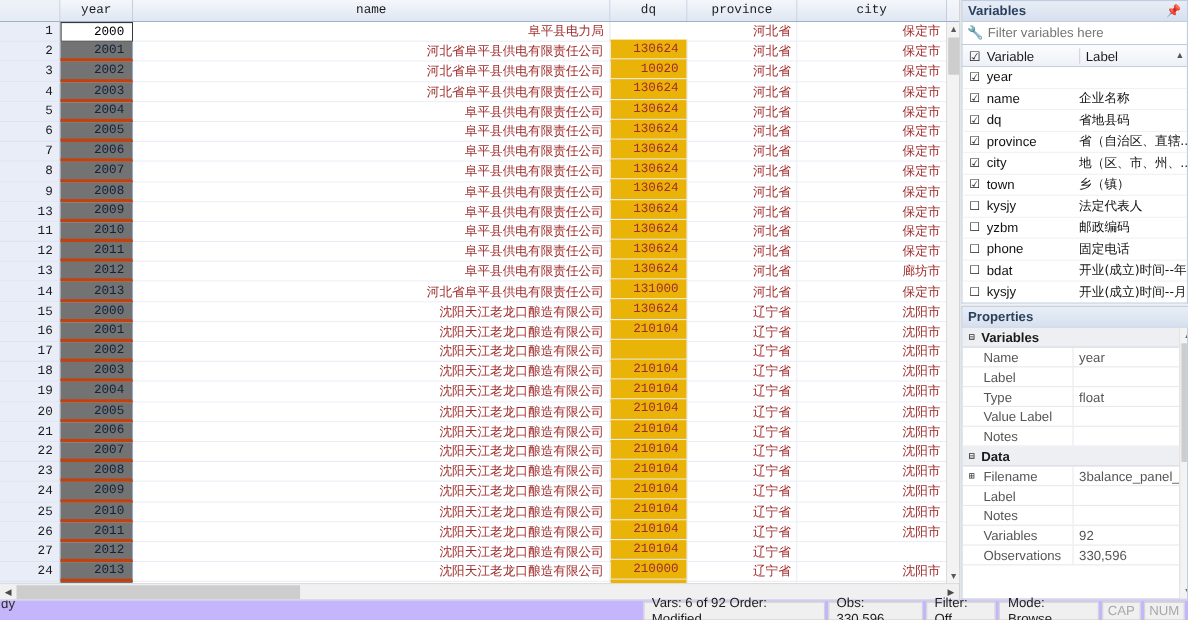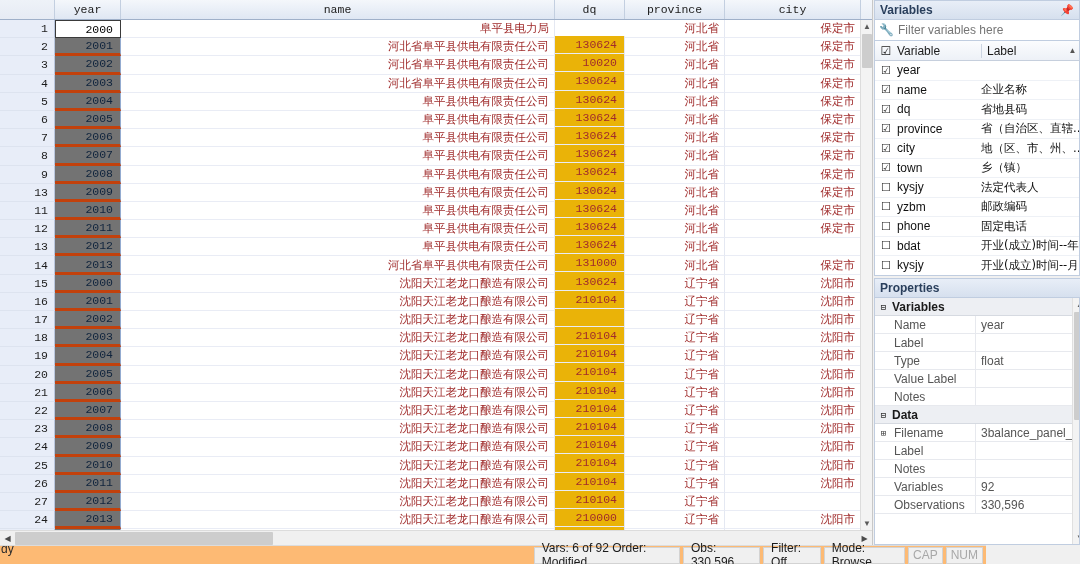--- a/index.html
+++ b/index.html
@@ -219,22 +219,22 @@
     border-right: 1px solid #e7e9ee; height: 100%;
     display: flex; align-items: center;
   }
   .prow .v {
     flex: 1 1 auto; color: #555; padding-left: 5px;
     overflow: hidden; white-space: nowrap;
   }
 
   
   #statusbar {
-    position: absolute; left: 0; bottom: 0; width: 986px; height: 19px;
-    background: #fdba74; border-top: 1px solid #dcdcdc;
+    position: absolute; left: 0; bottom: 0; width: 1080px; height: 19px;
+    background: #c4b5fd; border-top: 1px solid #dcdcdc;
     display: flex; 
   }
   #status-left {
     width: 596px; height: 19px;
     display: flex; align-items: flex-start;
     padding-left: 1px;
     font-size: 12px; color: #2b2b2b;
     overflow: hidden;
   }
   #status-left span { margin-top: -4px; }
@@ -371,20 +371,21 @@
           <div class="cell c-text w-prov">河北省</div>
           <div class="cell c-text w-city">保定市</div>
           <div class="cell c-pad"></div>
         </div>
         <div class="row">
           <div class="cell c-rownum w-rownum">13</div>
           <div class="cell c-year w-year">2012</div>
           <div class="cell c-text w-name">阜平县供电有限责任公司</div>
           <div class="cell c-num w-dq">131000</div>
           <div class="cell c-text w-prov">河北省</div>
+          <div class="cell c-text w-city">廊坊市</div>
           <div class="cell c-pad"></div>
         </div>
         <div class="row">
           <div class="cell c-rownum w-rownum">14</div>
           <div class="cell c-year w-year">2013</div>
           <div class="cell c-text w-name">河北省阜平县供电有限责任公司</div>
           <div class="cell c-num w-dq">130624</div>
           <div class="cell c-text w-prov">河北省</div>
           <div class="cell c-text w-city">保定市</div>
           <div class="cell c-pad"></div>

